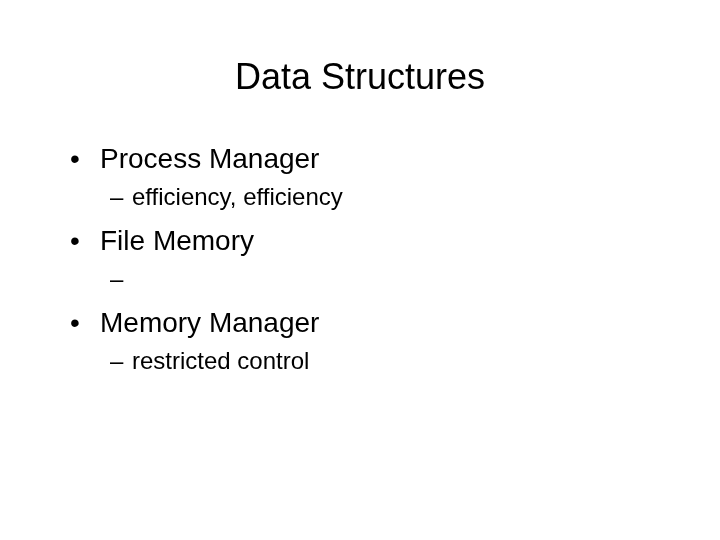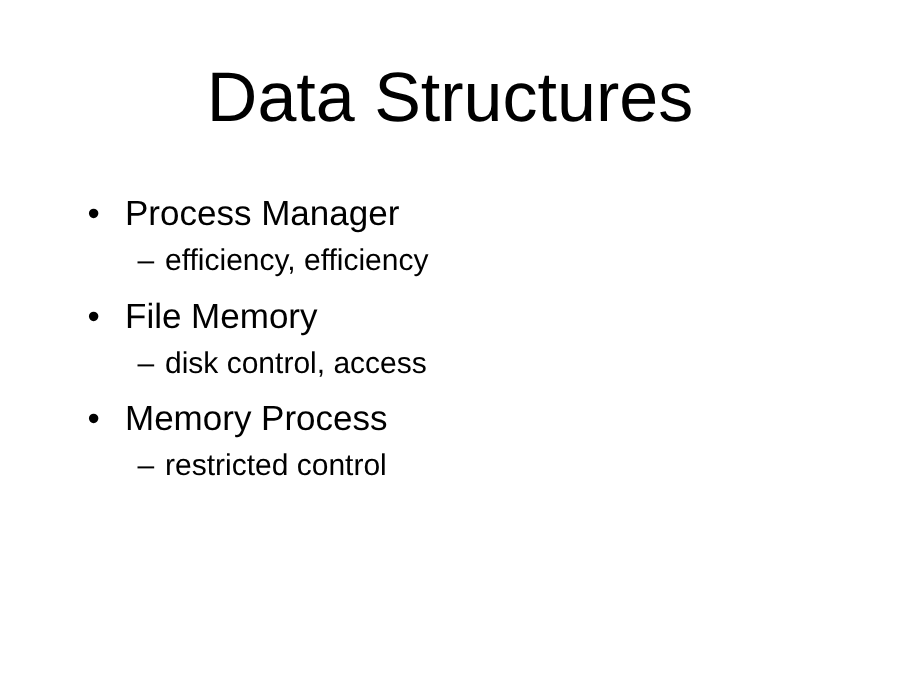--- a/index.html
+++ b/index.html
@@ -14,25 +14,25 @@
       font-family: Arial, Helvetica, sans-serif;
       color: #000000;
       overflow: hidden;
     }
     .slide {
       width: 100%;
       height: 100%;
       padding: 40px 60px;
     }
     .title {
-      font-size: 56px;
+      font-size: 36px;
       font-weight: normal;
       text-align: center;
       margin-bottom: 45px;
-      margin-top: 5px;
+      margin-top: 16px;
     }
     .content {
       padding-left: 10px;
     }
     .bullet-l1 {
       display: flex;
       align-items: baseline;
       font-size: 28px;
       margin-bottom: 8px;
     }
@@ -68,26 +68,25 @@
       <span class="marker">–</span>
       <span>efficiency, efficiency</span>
     </div>
 
     <div class="bullet-l1">
       <span class="marker">•</span>
       <span>File Memory</span>
     </div>
     <div class="bullet-l2">
       <span class="marker">–</span>
-      <span>disk control, access</span>
     </div>
 
     <div class="bullet-l1">
       <span class="marker">•</span>
-      <span>Memory Process</span>
+      <span>Memory Manager</span>
     </div>
     <div class="bullet-l2">
       <span class="marker">–</span>
       <span>restricted control</span>
     </div>
 
   </div>
 </div>
 
 </body></html>

